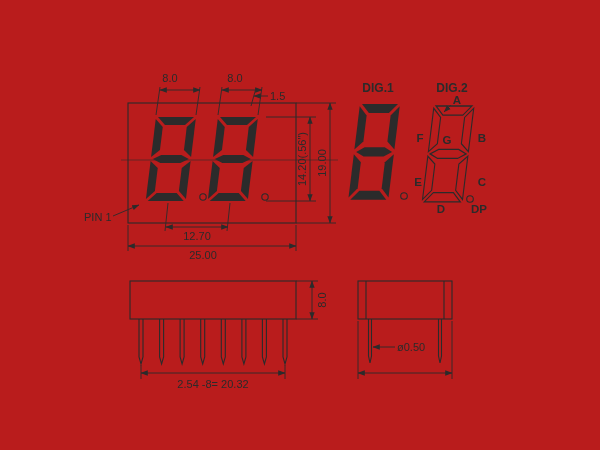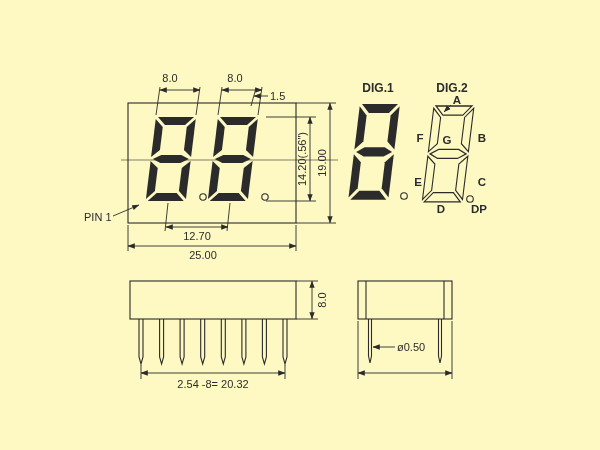--- a/index.html
+++ b/index.html
@@ -1,17 +1,17 @@
 <!DOCTYPE html>
 <html><head>
 <meta charset="utf-8">
 <style>
   html,body{margin:0;padding:0}
   body{background:#d9d9d5;font-family:"Liberation Sans",sans-serif}
-  .canvas{position:relative;width:600px;height:450px;background:#fef9c3;overflow:hidden;margin:0 auto}
+  .canvas{position:relative;width:600px;height:450px;background:#b91c1c;overflow:hidden;margin:0 auto}
   svg{display:block}
   svg text{fill:#2b2b2b;stroke:none;font-size:11px;font-family:"Liberation Sans",sans-serif}
   svg text.big{font-size:12px;font-weight:bold}
   svg text.seg{font-size:11.5px;font-weight:bold}
   .dim{stroke-width:0.9}
   .cl{stroke-width:0.6}
 </style>
 </head>
 <body>
 

